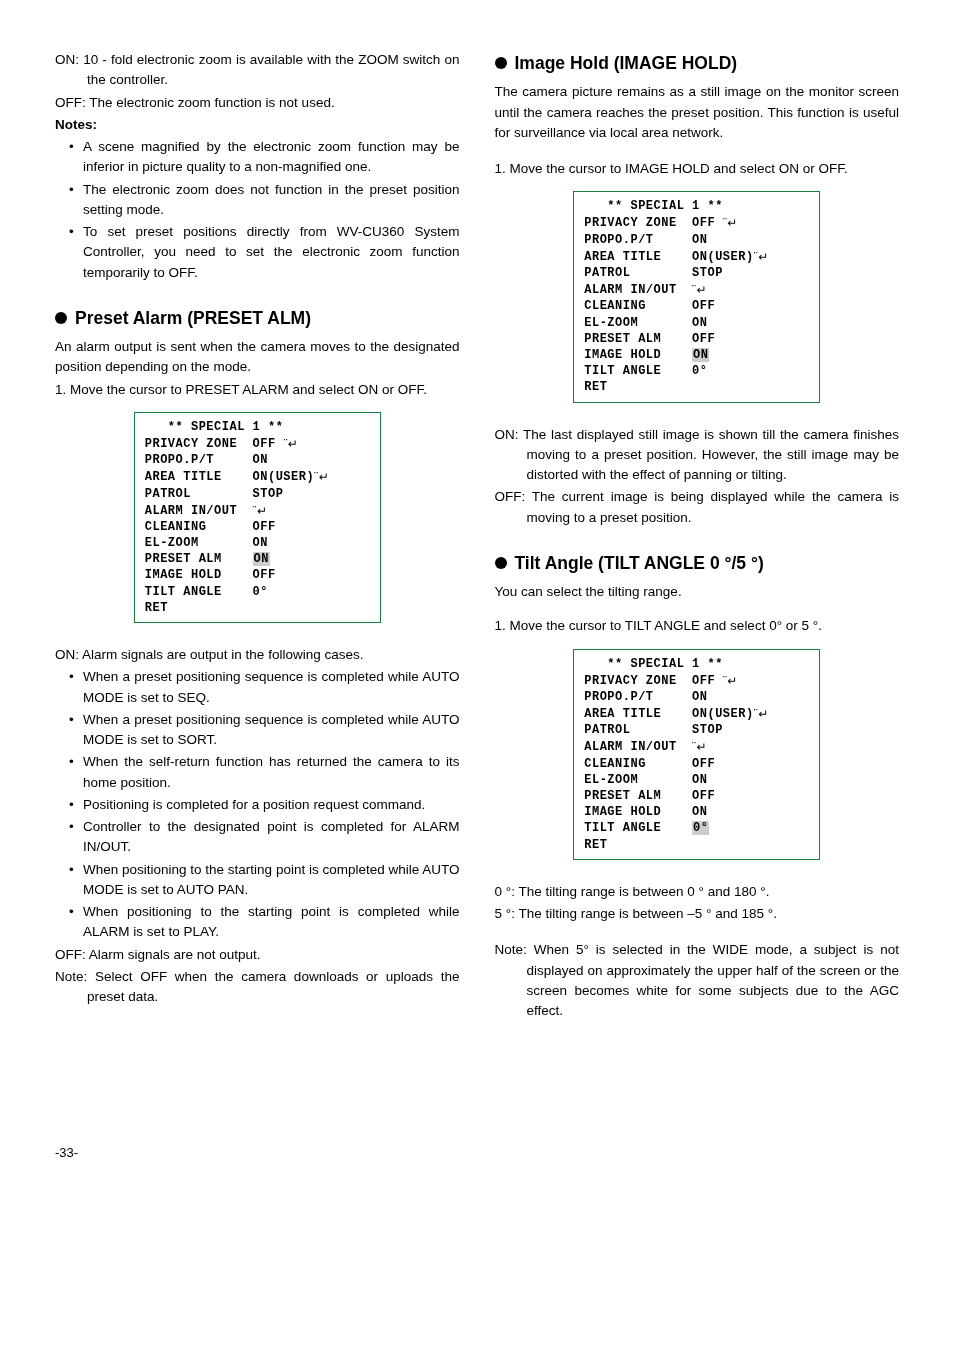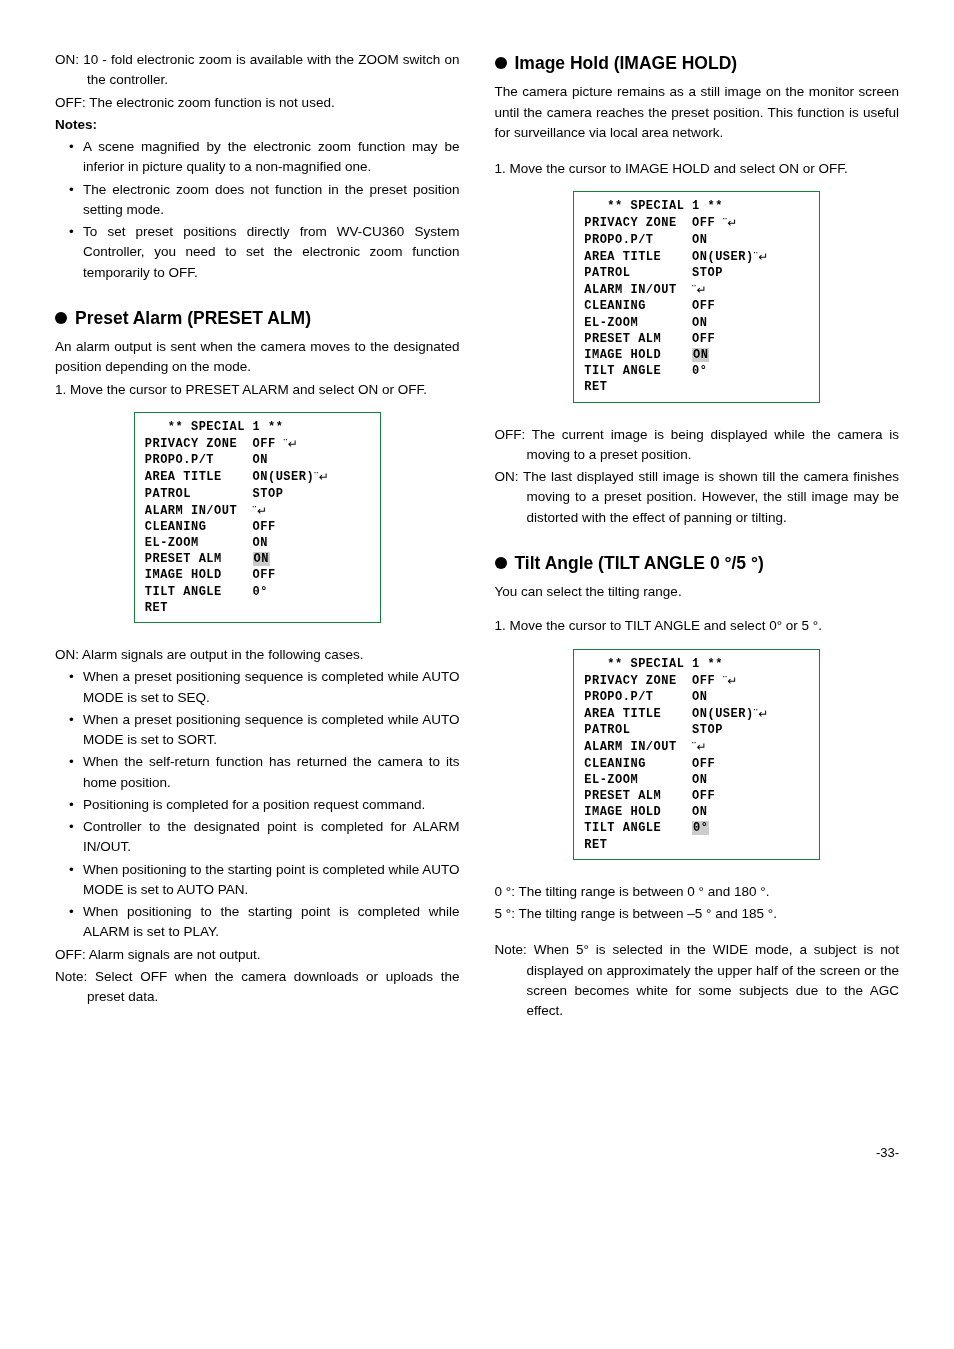--- a/index.html
+++ b/index.html
@@ -80,21 +80,21 @@
     background: #ccc;
     padding: 0 1px;
   }
   .arrow {
     font-family: Arial, sans-serif;
     font-weight: normal;
     position: relative;
     top: 1px;
   }
   .page-num {
-    text-align: right;
+    text-align: left;
     margin-top: 120px;
     font-size: 13px;
   }
   .def-item {
     padding-left: 32px;
     text-align: justify;
     margin-bottom: 2px;
   }
   .def-item .def-label {
     display: inline;
@@ -185,26 +185,26 @@
 <span>PATROL        STOP</span>
 <span>ALARM IN/OUT  </span><span class="arrow">¨↵</span>
 <span>CLEANING      OFF</span>
 <span>EL-ZOOM       ON</span>
 <span>PRESET ALM    </span><span>OFF</span>
 <span>IMAGE HOLD    </span><span class="hl">ON</span>
 <span>TILT ANGLE    </span><span>0°</span>
 <span>RET</span></div>
 
     <div class="def-item">
+      <span class="def-label">ON:</span>
+      <span>The last displayed still image is shown till the camera finishes moving to a preset position. However, the still image may be distorted with the effect of panning or tilting.</span>
+    </div>
+    <div class="def-item">
       <span class="def-label">OFF:</span>
       <span>The current image is being displayed while the camera is moving to a preset position.</span>
-    </div>
-    <div class="def-item">
-      <span class="def-label">ON:</span>
-      <span>The last displayed still image is shown till the camera finishes moving to a preset position. However, the still image may be distorted with the effect of panning or tilting.</span>
     </div>
 
     <h3 class="section-head">
       <span class="bullet"></span>
       <span>Tilt Angle (TILT ANGLE 0 °/5 °)</span>
     </h3>
     <p>You can select the tilting range.</p>
     <p class="step" style="margin-top:14px">1. Move the cursor to TILT ANGLE and select 0° or 5 °.</p>
 
     <div class="menu-box"><span>   ** SPECIAL 1 **</span>

